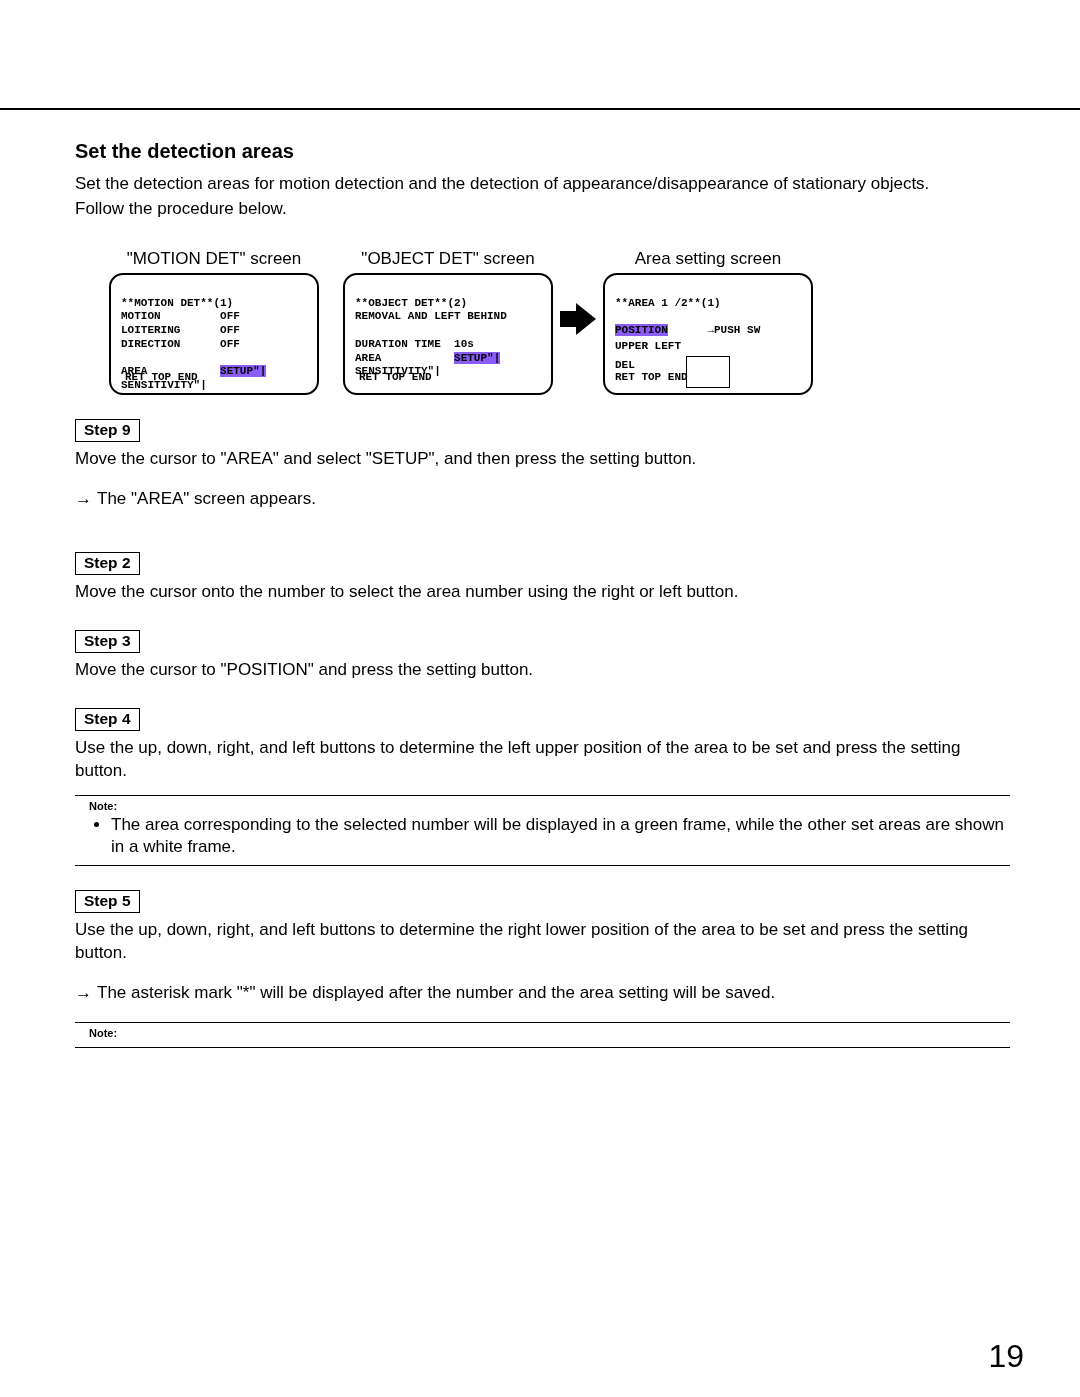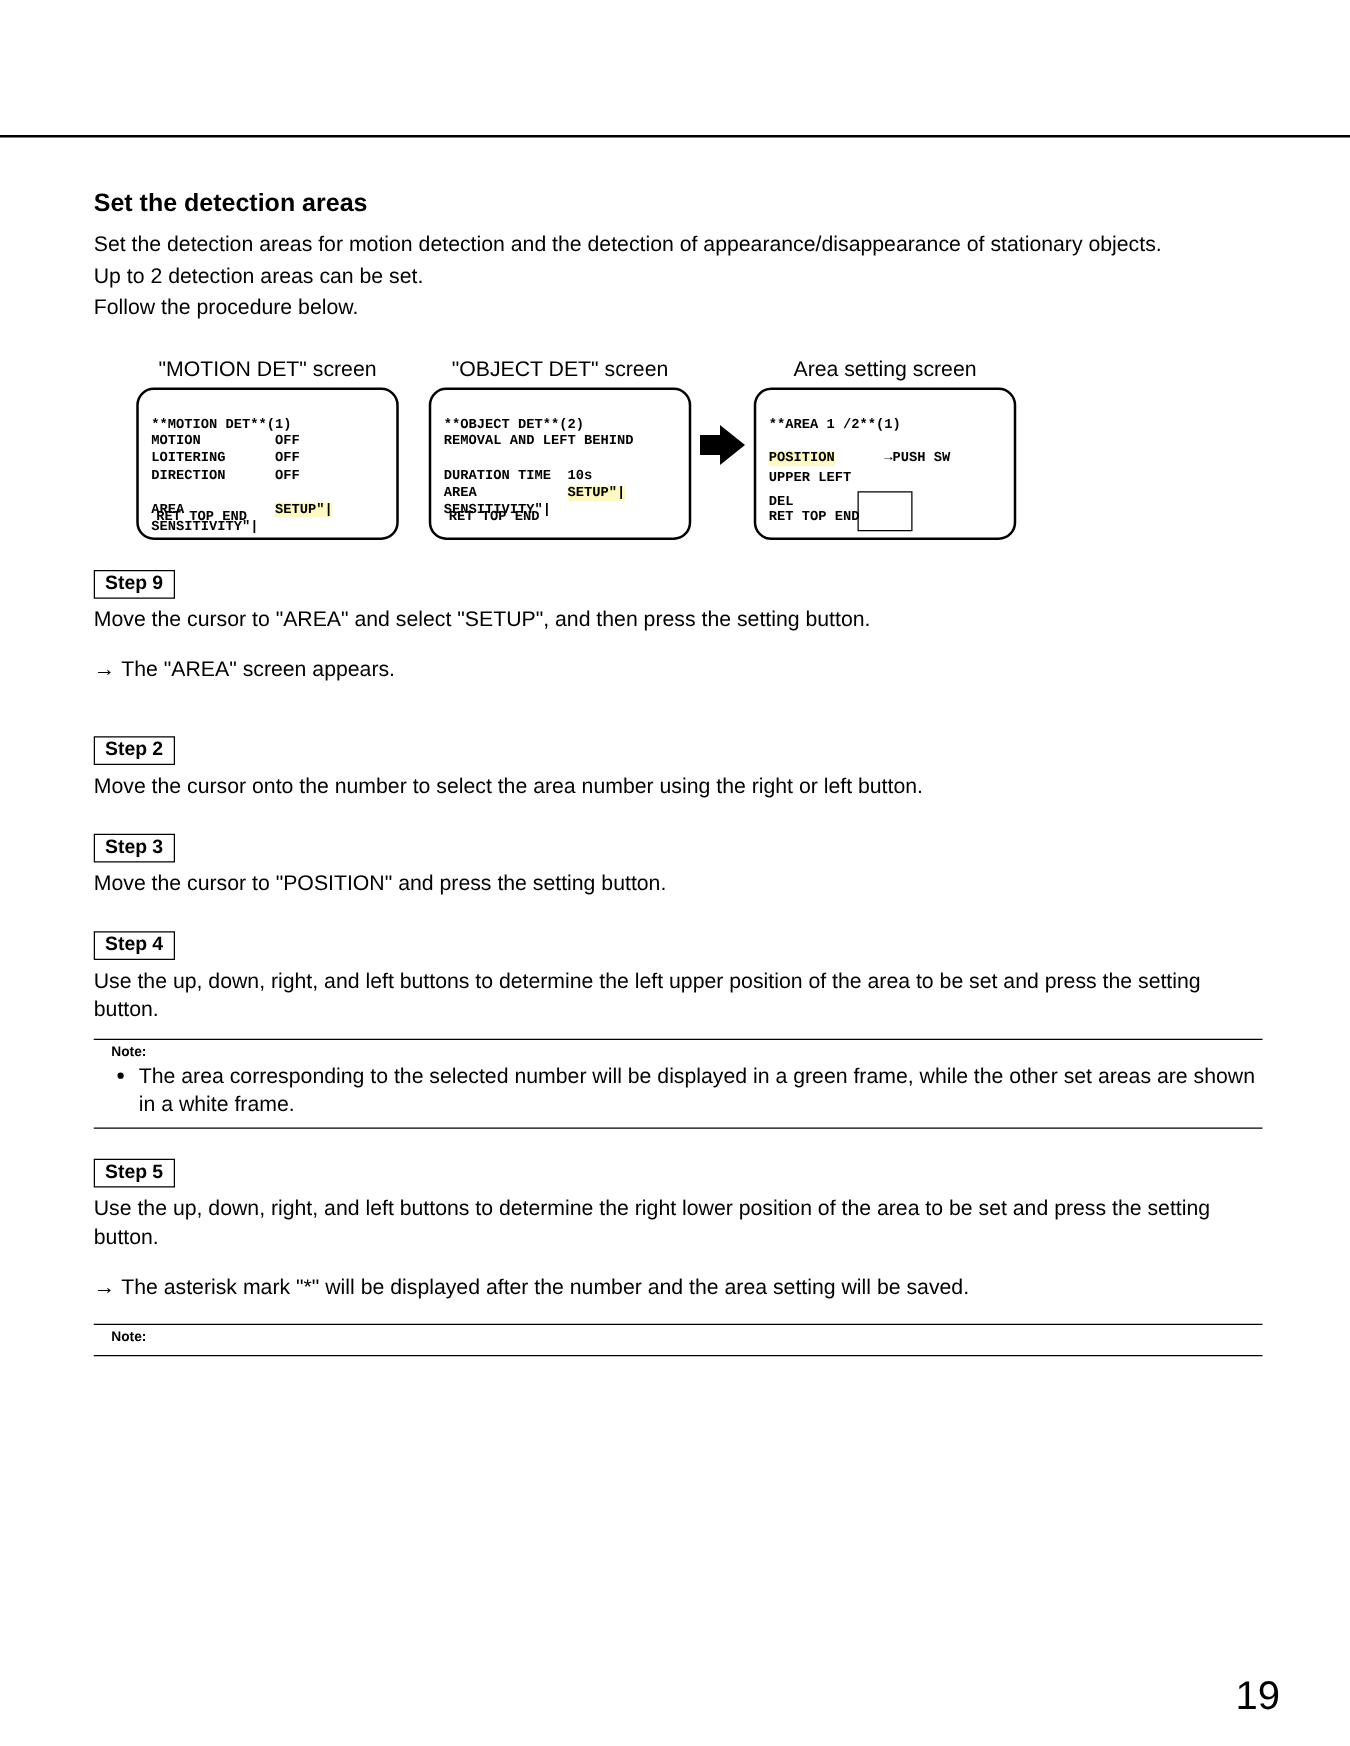--- a/index.html
+++ b/index.html
@@ -1,25 +1,25 @@
 <!DOCTYPE html>
 <html><head>
 <meta charset="utf-8">
 <style>
   html,body{margin:0;padding:0;background:#fff;color:#000;font-family:Arial,Helvetica,sans-serif;}
-  .page{width:1080px;height:1397px;position:relative;box-sizing:border-box;padding:12px 70px 0 75px;}
+  .page{width:1080px;height:1397px;position:relative;box-sizing:border-box;padding:0 70px 0 75px;}
   .hr-top{position:absolute;left:0;right:0;top:108px;border-top:2px solid #000;}
   .content{padding-top:140px;}
   h2{font-size:20px;font-weight:bold;margin:0 0 10px 0;}
   .para{font-size:17px;line-height:1.35;margin:0 0 2px 0;}
   .screens-row{display:flex;align-items:flex-start;margin-top:28px;margin-left:34px;}
   .scr-block{width:210px;}
   .scr-label{font-size:17px;text-align:center;margin-bottom:4px;}
   .scr{border:2px solid #000;border-radius:14px;height:122px;padding:8px 10px 6px 10px;font-family:"Courier New",monospace;font-size:11px;font-weight:bold;line-height:1.25;box-sizing:border-box;position:relative;white-space:pre;}
-  .scr .hl{background:#fef9c3;}
+  .scr .hl{background:#8b5cf6;}
   .scr .footer{position:absolute;bottom:8px;left:14px;white-space:pre;text-align:center;}
   .scr .center{display:block;}
   .area-box{border:1.5px solid #000;width:42px;height:30px;margin:2px auto 0 auto;}
   .gap{width:24px;}
   .arrow-cell{width:50px;display:flex;align-items:center;justify-content:center;height:140px;}
   .arrow-cell svg{display:block;}
   .step-label{border:1px solid #000;display:inline-block;font-weight:bold;font-size:15.5px;padding:1px 8px 2px 8px;margin-top:24px;margin-bottom:6px;}
   .arrow-line{font-size:17px;line-height:1.35;}
   .arrow-sym{display:inline-block;width:22px;}
   .note-block{border-top:1.5px solid #000;border-bottom:1.5px solid #000;margin-top:12px;padding:4px 0 6px 0;font-size:17px;}
@@ -30,21 +30,20 @@
 </style>
 </head>
 <body>
 
 <div class="page">
   <div class="hr-top"></div>
   <div class="content">
 
     <h2>Set the detection areas</h2>
     <p class="para">Set the detection areas for motion detection and the detection of appearance/disappearance of stationary objects.</p>
-    <p class="para">Up to 2 detection areas can be set.</p>
     <p class="para">Follow the procedure below.</p>
 
     
     <div class="screens-row">
 
       <div class="scr-block">
         <div class="scr-label">"MOTION DET" screen</div>
         <div class="scr">
 <span class="center">**MOTION DET**(1)</span><span>MOTION</span>         <span>OFF</span>
 <span>LOITERING</span>      <span>OFF</span>

